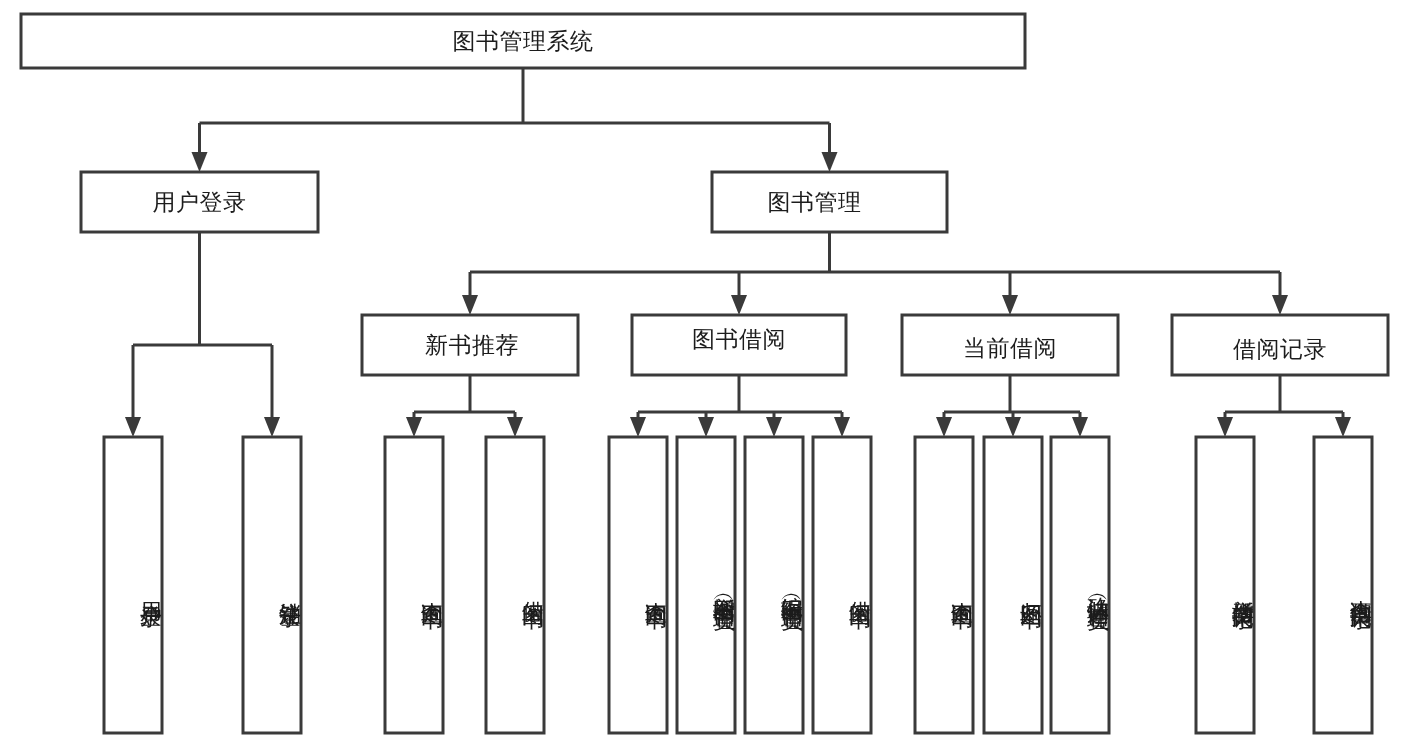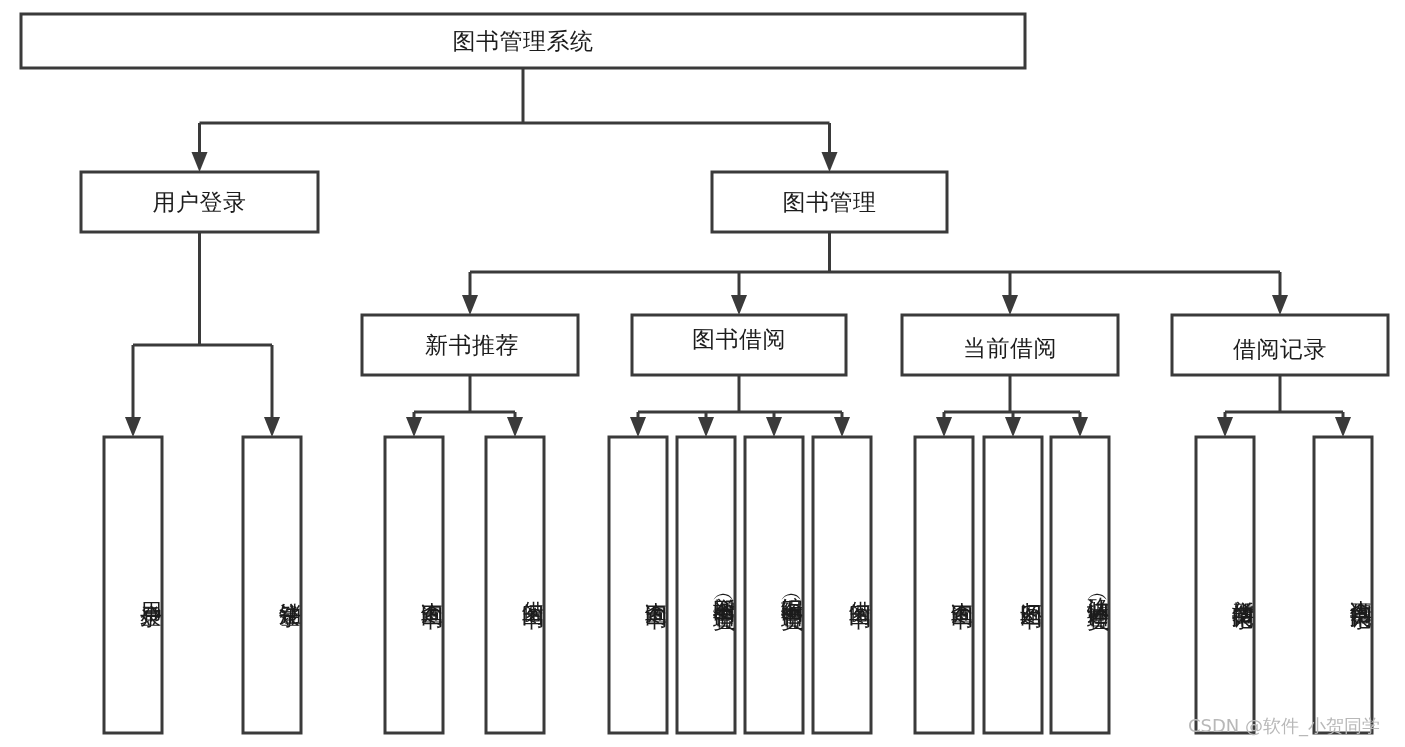--- a/index.html
+++ b/index.html
@@ -153,35 +153,34 @@
         <rect x="984" y="437" width="58" height="296" class="node-box"></rect>
         <rect x="1051" y="437" width="58" height="296" class="node-box"></rect>
         <rect x="1196" y="437" width="58" height="296" class="node-box"></rect>
         <rect x="1314" y="437" width="58" height="296" class="node-box"></rect>
       </g>
   </svg>
 
   <div id="labels-layer">
       <div class="node-label horizontal" style="left: 21px; top: 14px; width: 1004px; height: 54px;">图书管理系统</div>
       <div class="node-label horizontal" style="left: 81px; top: 172px; width: 237px; height: 60px;">用户登录</div>
-      <div class="node-label horizontal" style="left: 712px; top: 172px; width: 235px; height: 60px;">图书管理</div>
+      <div class="node-label horizontal" style="left: 697px; top: 172px; width: 235px; height: 60px;">图书管理</div>
       <div class="node-label horizontal" style="left: 362px; top: 315px; width: 220px; height: 60px;">新书推荐</div>
       <div class="node-label horizontal" style="left: 632px; top: 315px; width: 214px; height: 49px;">图书借阅</div>
       <div class="node-label horizontal" style="left: 902px; top: 315px; width: 216px; height: 66px;">当前借阅</div>
       <div class="node-label horizontal" style="left: 1172px; top: 315px; width: 216px; height: 68px;">借阅记录</div>
       <div class="node-label vertical" style="left: 104px; top: 437px; width: 58px; height: 296px;">用户登录</div>
       <div class="node-label vertical" style="left: 243px; top: 437px; width: 58px; height: 296px;">注销登录</div>
       <div class="node-label vertical" style="left: 385px; top: 437px; width: 58px; height: 296px;">查询图书</div>
       <div class="node-label vertical" style="left: 486px; top: 437px; width: 58px; height: 296px;">借阅图书</div>
       <div class="node-label vertical" style="left: 609px; top: 437px; width: 58px; height: 296px;">查询图书</div>
       <div class="node-label vertical" style="left: 677px; top: 437px; width: 58px; height: 296px;">新增图书（管理员）</div>
       <div class="node-label vertical" style="left: 745px; top: 437px; width: 58px; height: 296px;">编辑图书（管理员）</div>
       <div class="node-label vertical" style="left: 813px; top: 437px; width: 58px; height: 296px;">借阅图书</div>
       <div class="node-label vertical" style="left: 915px; top: 437px; width: 58px; height: 296px;">查询图书</div>
       <div class="node-label vertical" style="left: 984px; top: 437px; width: 58px; height: 296px;">归还图书</div>
       <div class="node-label vertical" style="left: 1051px; top: 437px; width: 58px; height: 296px;">确认归还（管理员）</div>
       <div class="node-label vertical" style="left: 1196px; top: 437px; width: 58px; height: 296px;">新增借阅记录</div>
       <div class="node-label vertical" style="left: 1314px; top: 437px; width: 58px; height: 296px;">查询借阅记录</div>
     </div>
 
-  <div class="watermark">CSDN @软件_小贺同学</div>
 
 </div>
 
 </body></html>

